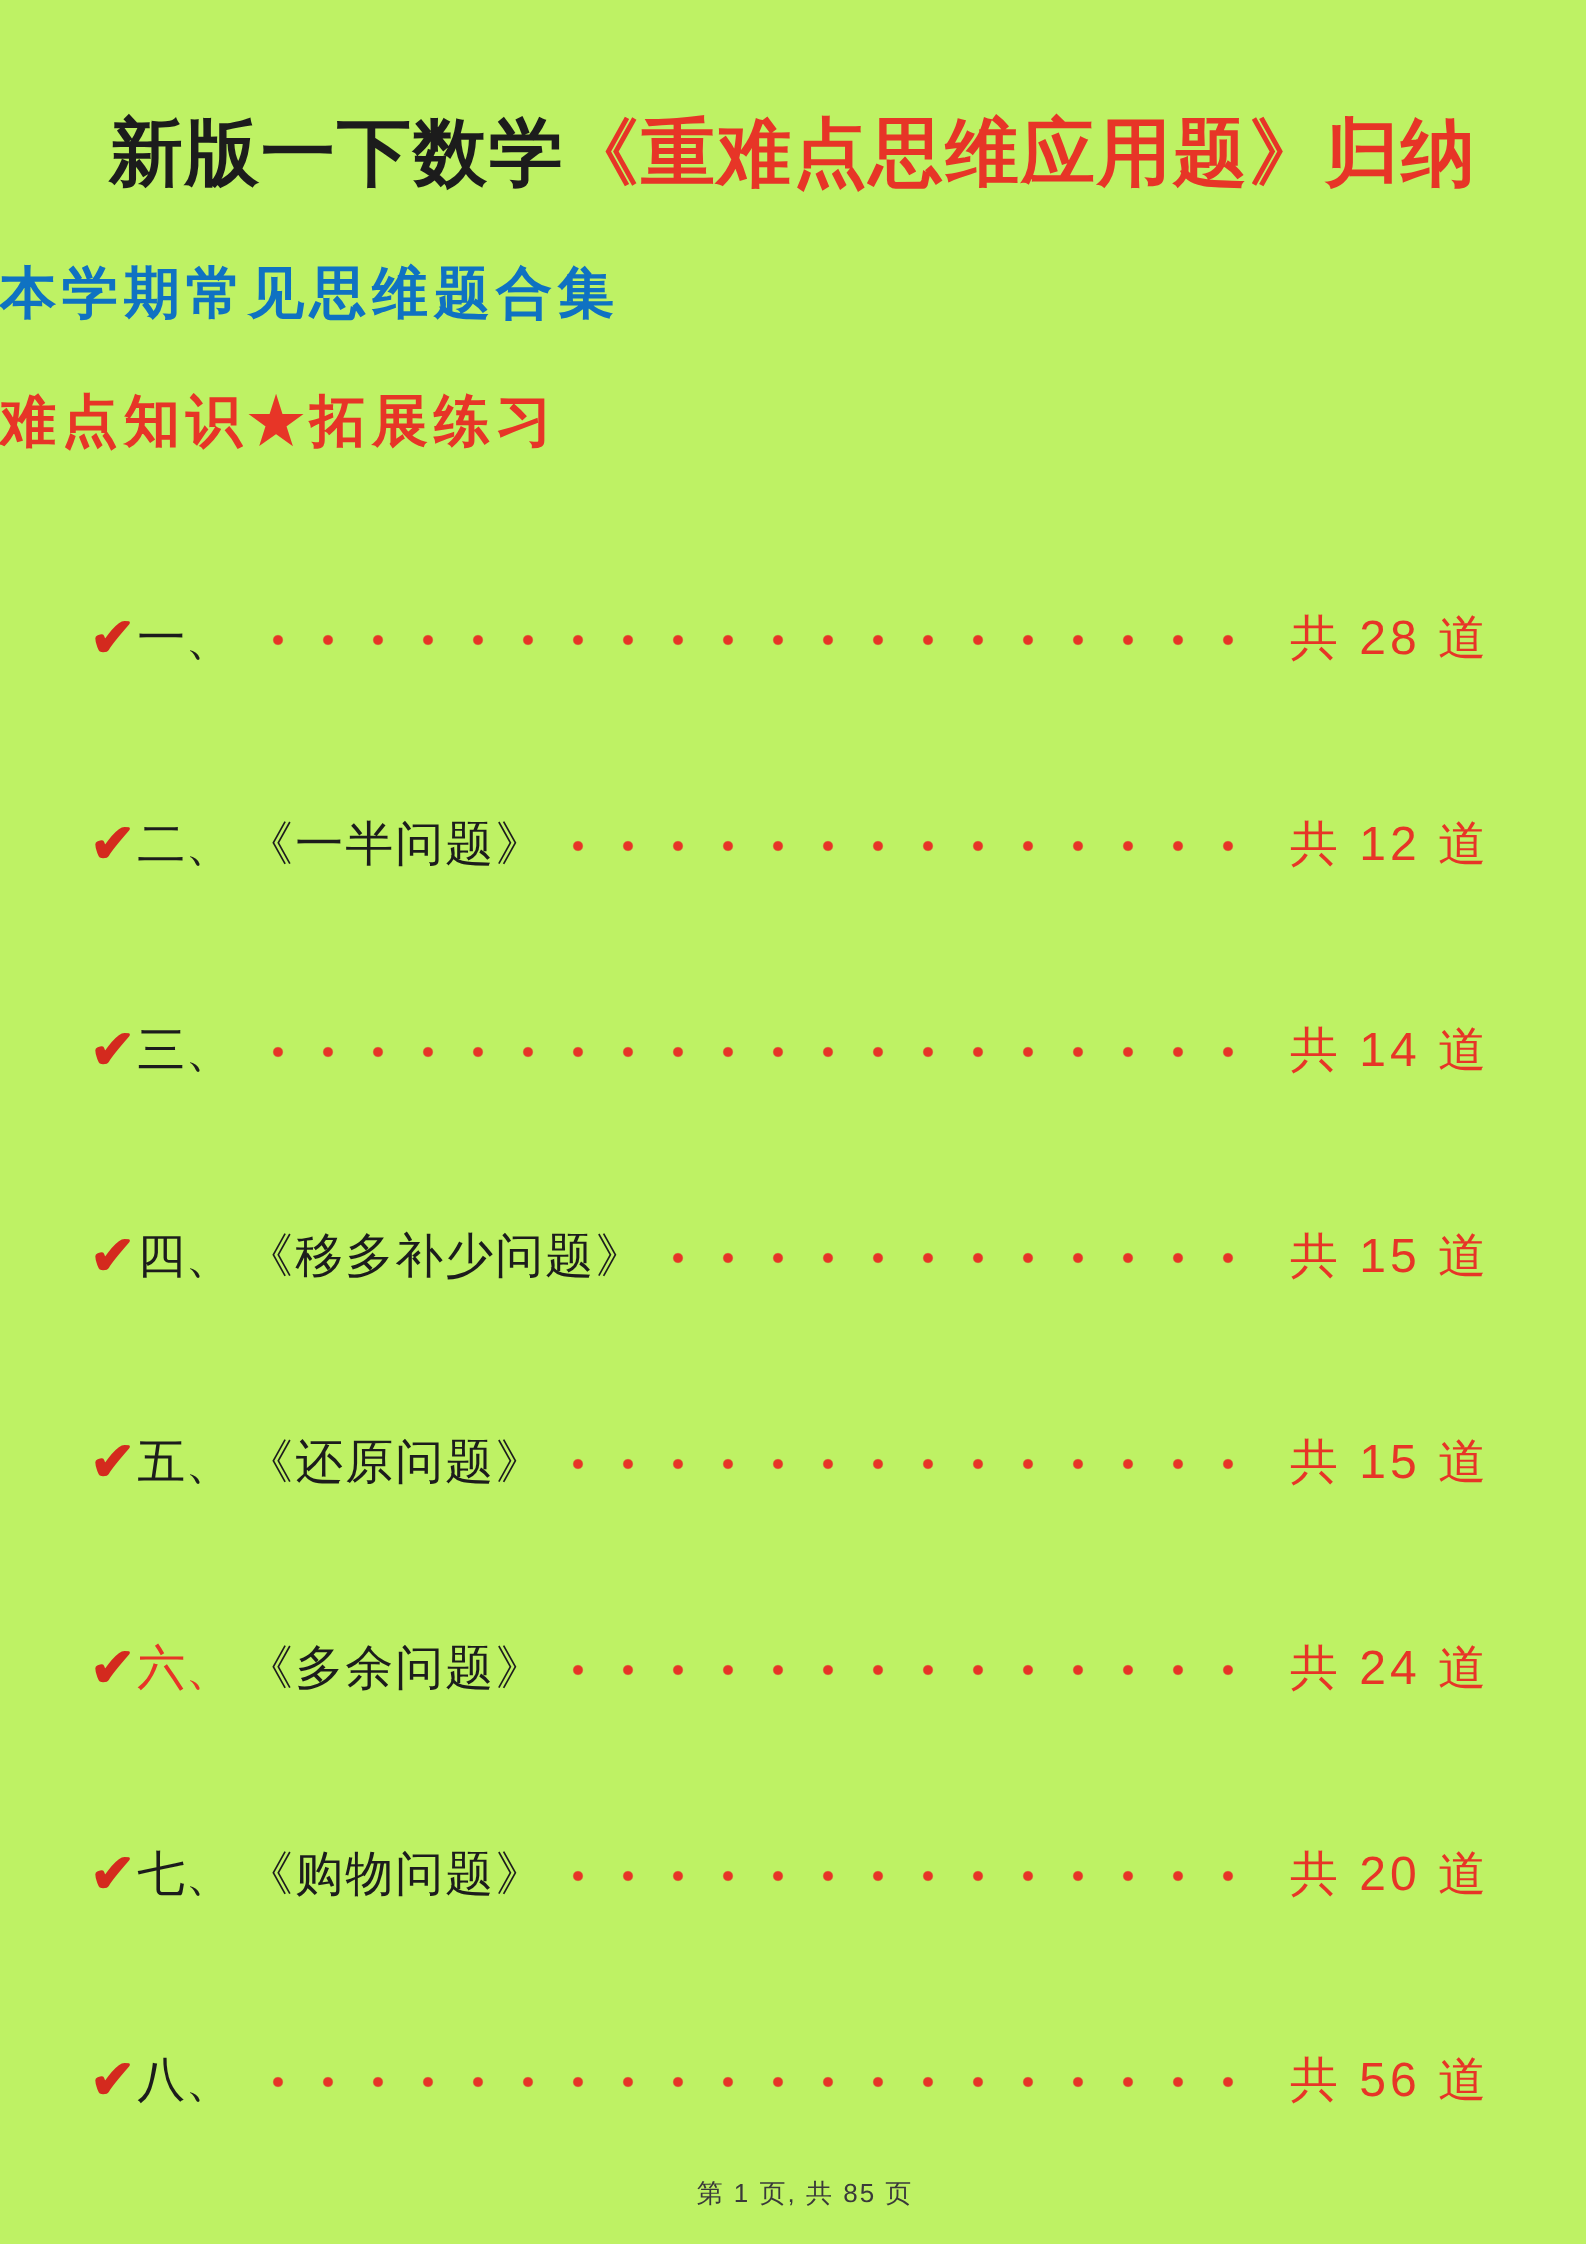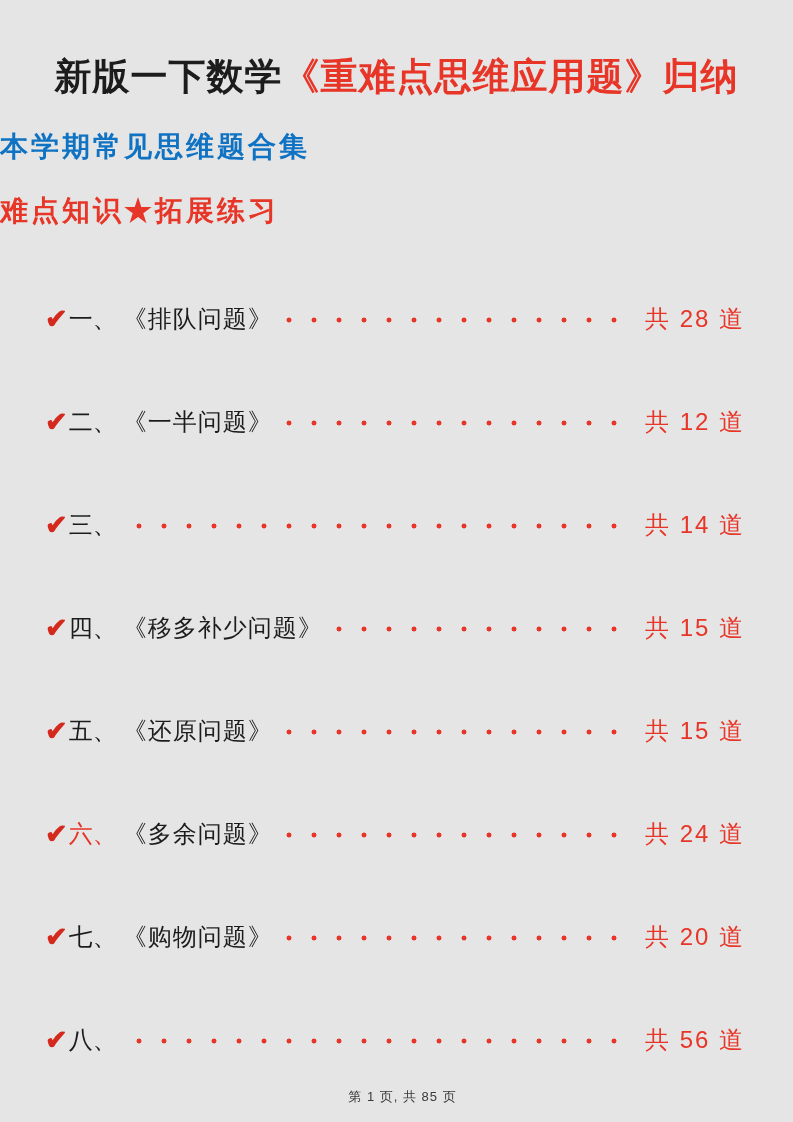--- a/index.html
+++ b/index.html
@@ -1,20 +1,20 @@
 <!DOCTYPE html>
 <html><head>
 <meta charset="utf-8">
 <style>
   html,body{margin:0;padding:0;background:#ffffff;}
   .page{
     position:relative;
     width:793px;height:1122px;
     margin:0 auto;
-    background:#e5e5e5;
+    background:#bef264;
     font-family:"Liberation Sans", sans-serif;
     overflow:hidden;
     box-sizing:border-box;
   }
   
   .main-title{
     padding-top:52px;
     text-align:center;
     font-size:37px;
     font-weight:bold;
@@ -98,21 +98,20 @@
 
   <div class="sub-blue">本学期常见思维题合集</div>
 
   <div class="sub-red">难点知识★拓展练习</div>
 
   <div class="toc">
 
     <div class="toc-row">
       <span class="check">✔</span>
       <span class="ord">一、</span>
-      <span class="toc-title">《排队问题》</span>
       <span class="leader"></span>
       <span class="count">共 28 道</span>
     </div>
 
     <div class="toc-row">
       <span class="check">✔</span>
       <span class="ord">二、</span>
       <span class="toc-title">《一半问题》</span>
       <span class="leader"></span>
       <span class="count">共 12 道</span>

